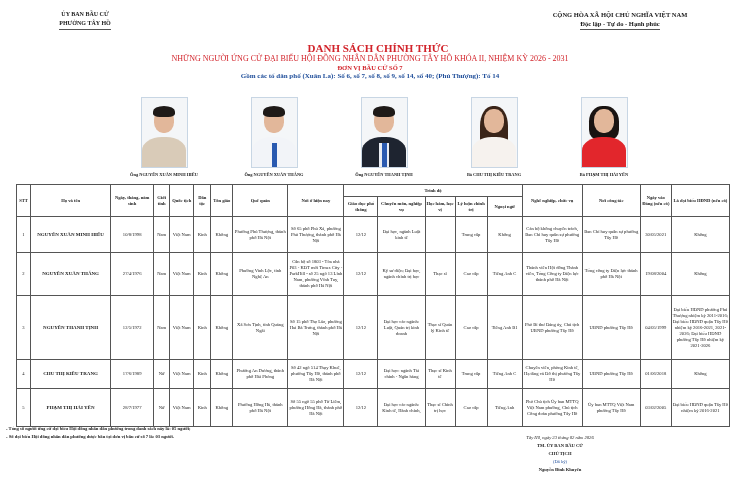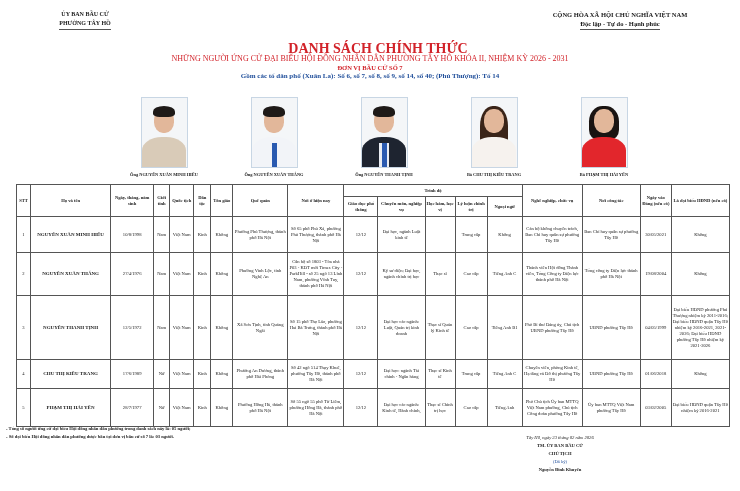--- a/index.html
+++ b/index.html
@@ -5,21 +5,21 @@
   * { box-sizing: border-box; margin: 0; padding: 0; }
   html, body { width: 740px; height: 491px; background: #ffffff; overflow: hidden; }
   body { font-family: "Liberation Serif", "DejaVu Serif", serif; color: #1a1a1a; position: relative; }
 
   .hdr-left { position: absolute; left: 40px; top: 10px; width: 90px; text-align: center; font-weight: bold; font-size: 6px; line-height: 9px; }
   .hdr-left .ul { display: inline-block; border-bottom: 0.6px solid #555; padding-bottom: 0.5px; }
   .hdr-right { position: absolute; left: 520px; top: 10px; width: 200px; text-align: center; font-weight: bold; font-size: 6.5px; line-height: 9px; }
   .hdr-right .ul { display: inline-block; border-bottom: 0.6px solid #555; padding-bottom: 0.5px; }
 
   .titles { position: absolute; left: 0; top: 43px; width: 740px; text-align: center; }
-  .t1 { color: #d2232a; font-weight: bold; font-size: 14px; line-height: 11px; margin-left: 16px; }
+  .t1 { color: #d2232a; font-weight: bold; font-size: 11px; line-height: 11px; margin-left: 16px; }
   .t2 { color: #d2232a; font-weight: normal; font-size: 8px; line-height: 10px; }
   .t3 { color: #d2232a; font-weight: bold; font-size: 6.5px; line-height: 8px; }
   .t4 { color: #1f4e9a; font-weight: bold; font-size: 7px; line-height: 9px; }
 
   .photos { position: absolute; top: 97px; left: 0; width: 740px; height: 85px; }
   .cand { position: absolute; top: 0; width: 80px; text-align: center; }
   .photo { margin: 0 auto; width: 47px; height: 71px; border: 1px solid #c8d6e4; position: relative; overflow: hidden; background: #f4f6f8; }
   .photo .head { position: absolute; left: 50%; top: 11px; width: 20px; height: 24px; margin-left: -10px; border-radius: 45%; background: #e2b79a; }
   .photo .hair { position: absolute; left: 50%; top: 8px; width: 22px; height: 11px; margin-left: -11px; border-radius: 50% 50% 30% 30%; background: #1e1a18; }
   .photo .body { position: absolute; left: 50%; bottom: 0; width: 44px; height: 30px; margin-left: -22px; border-radius: 45% 45% 0 0; }

